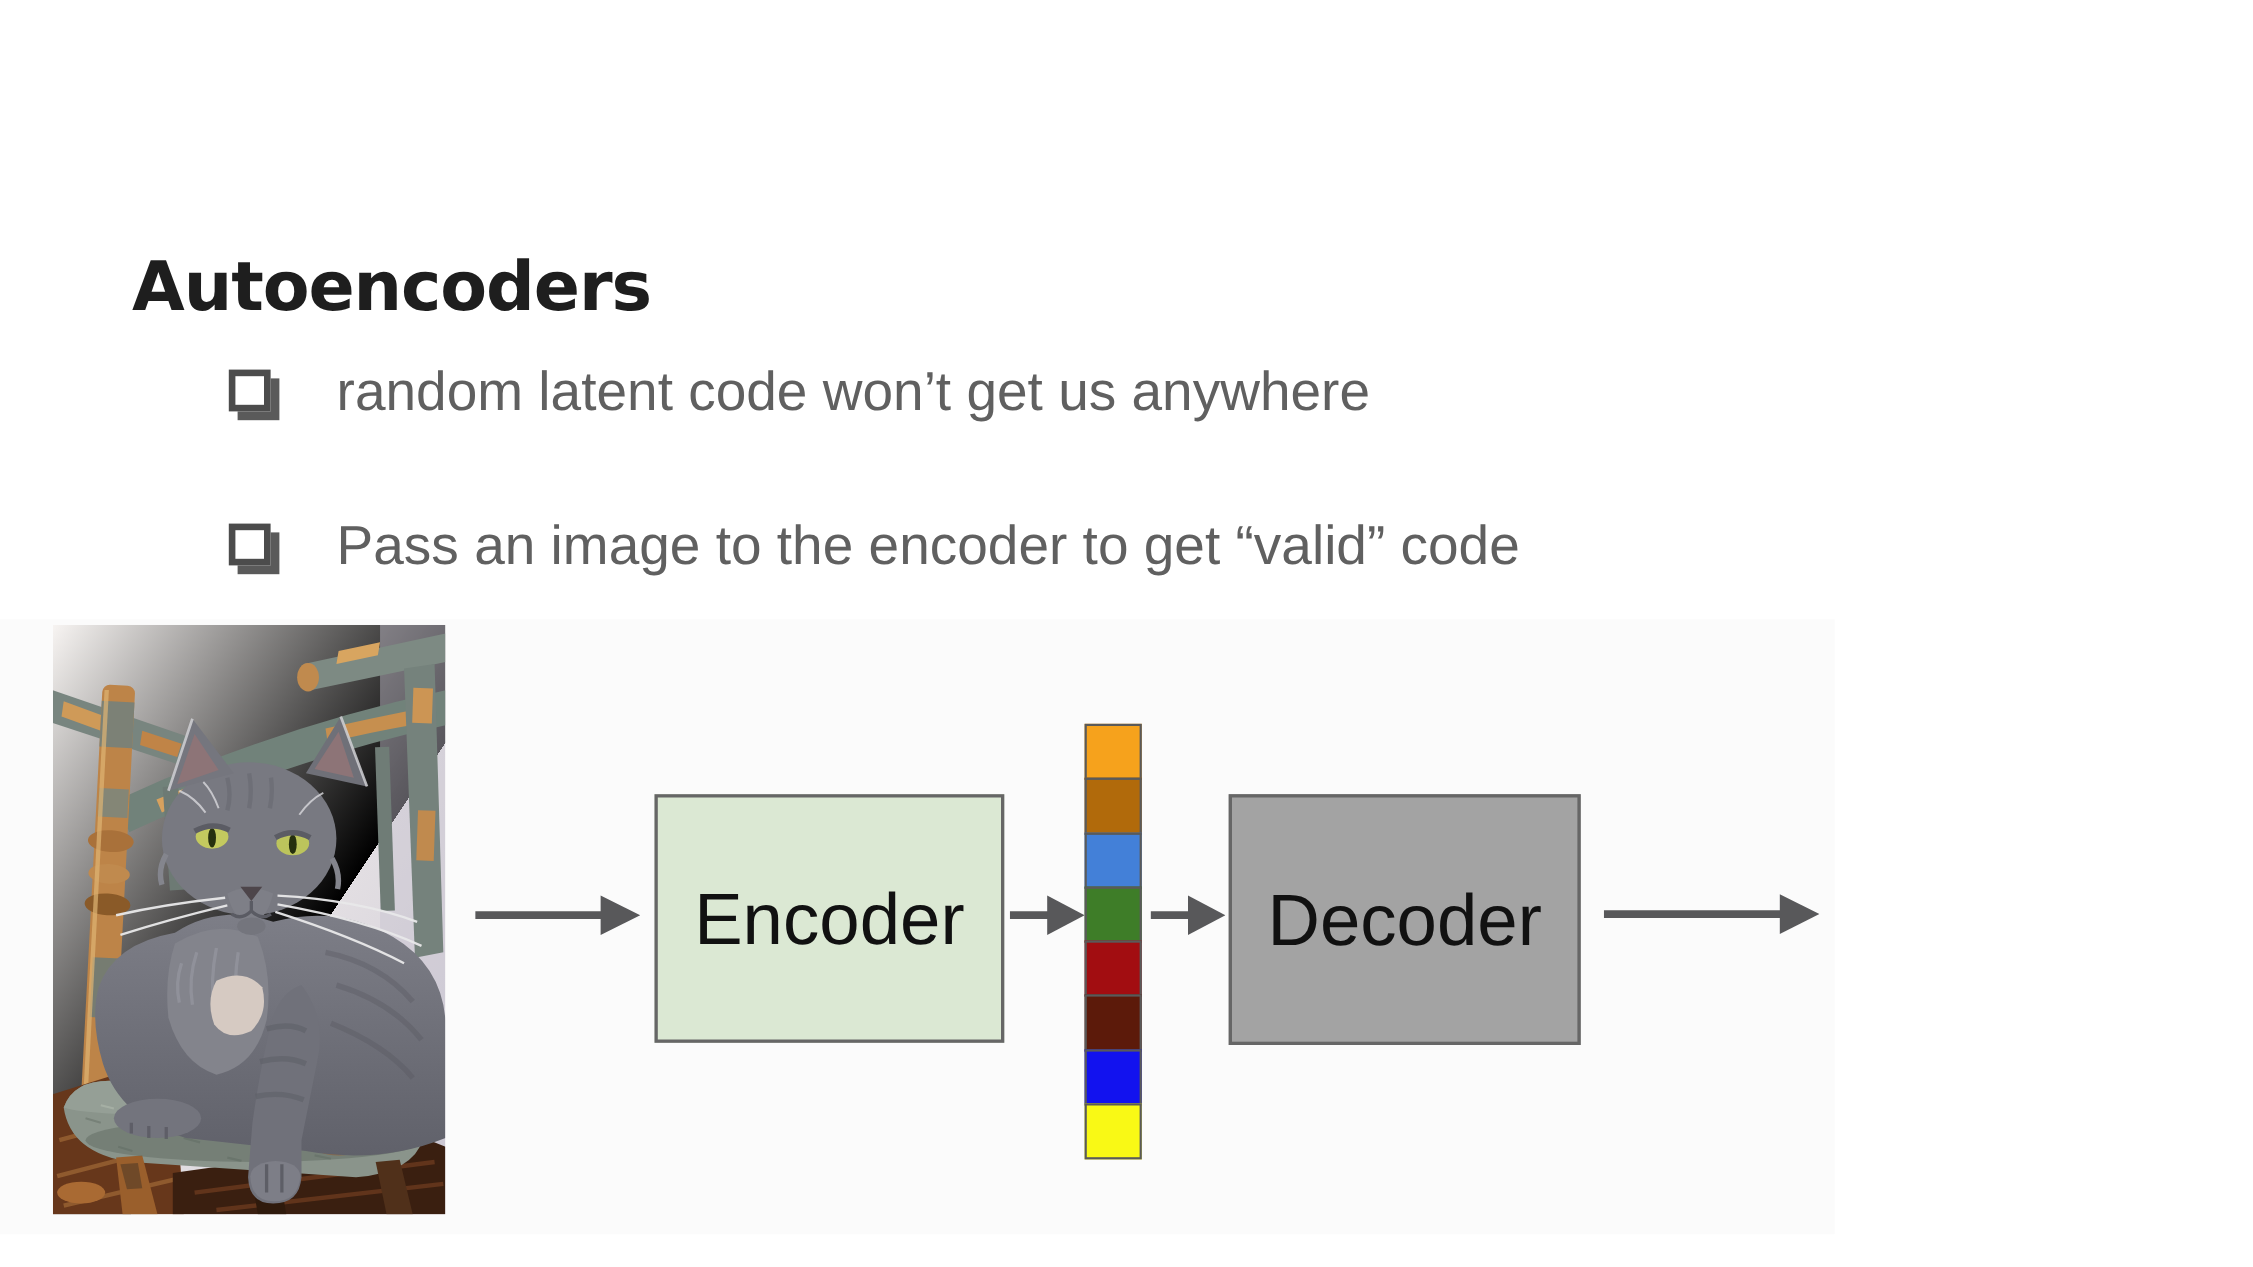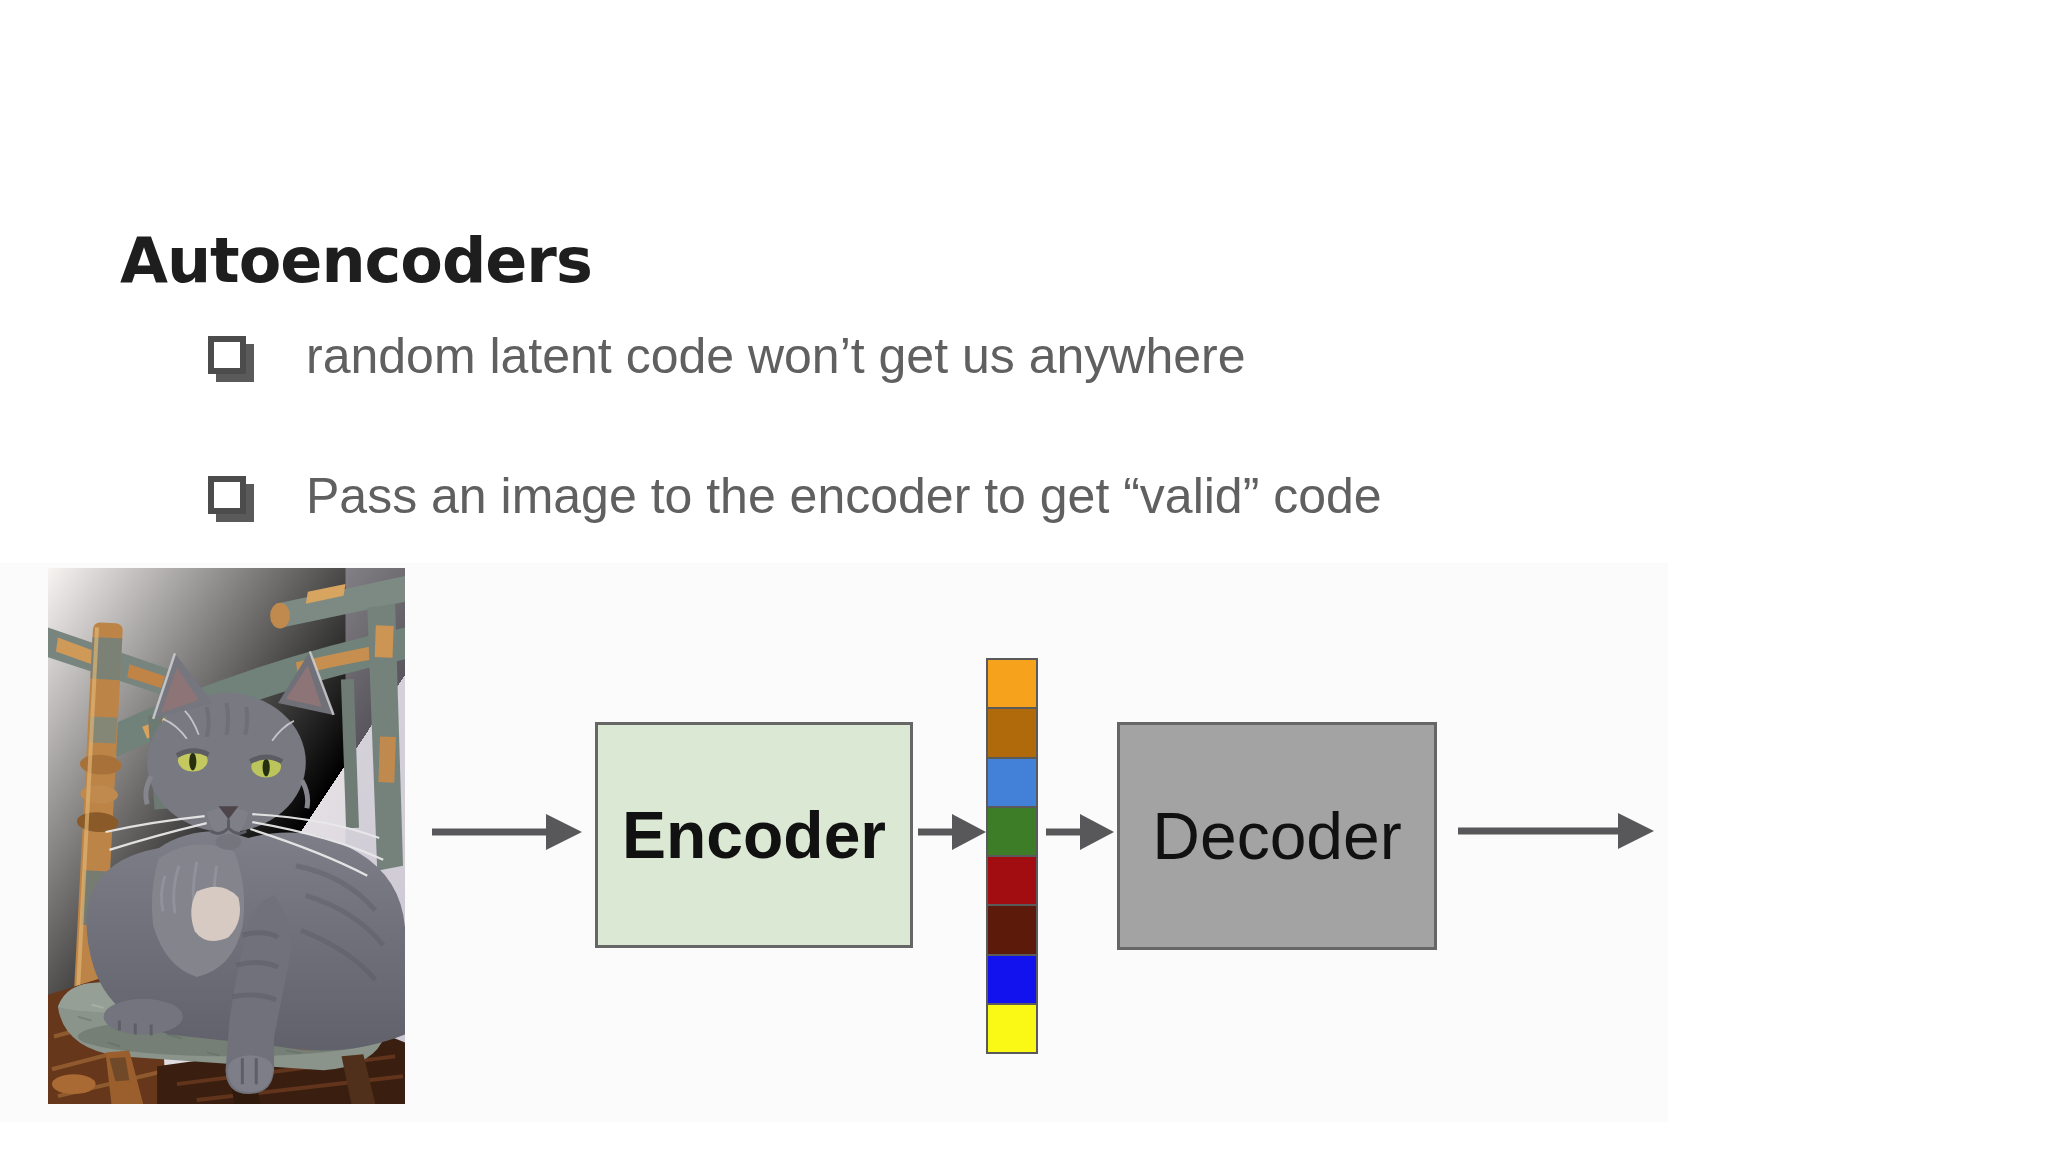--- a/index.html
+++ b/index.html
@@ -19,21 +19,21 @@
   .diagram-strip{position:absolute;left:0;top:563px;width:2048px;height:559px;background:#fbfbfb;}
 
   .photo{position:absolute;margin:0;padding:0;z-index:2;}
   .photo svg{display:block;width:100%;height:100%;}
   .photo.left{left:48px;top:5px;width:357px;height:536px;}
   .photo.right{left:1671px;top:5px;width:367px;height:536px;}
 
   .nnbox{position:absolute;display:flex;align-items:center;justify-content:center;
          background:#dbe8d3;border:3px solid #666666;box-sizing:border-box;z-index:1;}
   .nnbox .boxlabel{font-size:66px;color:#111111;}
-  .nnbox.encoder{left:595px;top:159px;width:318px;height:226px;font-weight:bold;}
+  .nnbox.encoder{left:595px;top:159px;width:318px;height:226px;}
   .nnbox.decoder{left:1117px;top:159px;width:320px;height:228px;}
 
   .latent{position:absolute;left:986px;top:95px;width:52px;height:396px;display:flex;
           flex-direction:column;z-index:1;}
   .latent .cell{flex:1 1 auto;border:2px solid #5a5a5a;margin-top:-2px;box-sizing:border-box;}
   .latent .cell:first-child{margin-top:0;}
 
   .arrow{position:absolute;height:40px;z-index:1;color:#58585a;}
   .arrow svg{display:block;width:100%;height:100%;}
   .a1{left:432px;top:249px;width:150px;}

